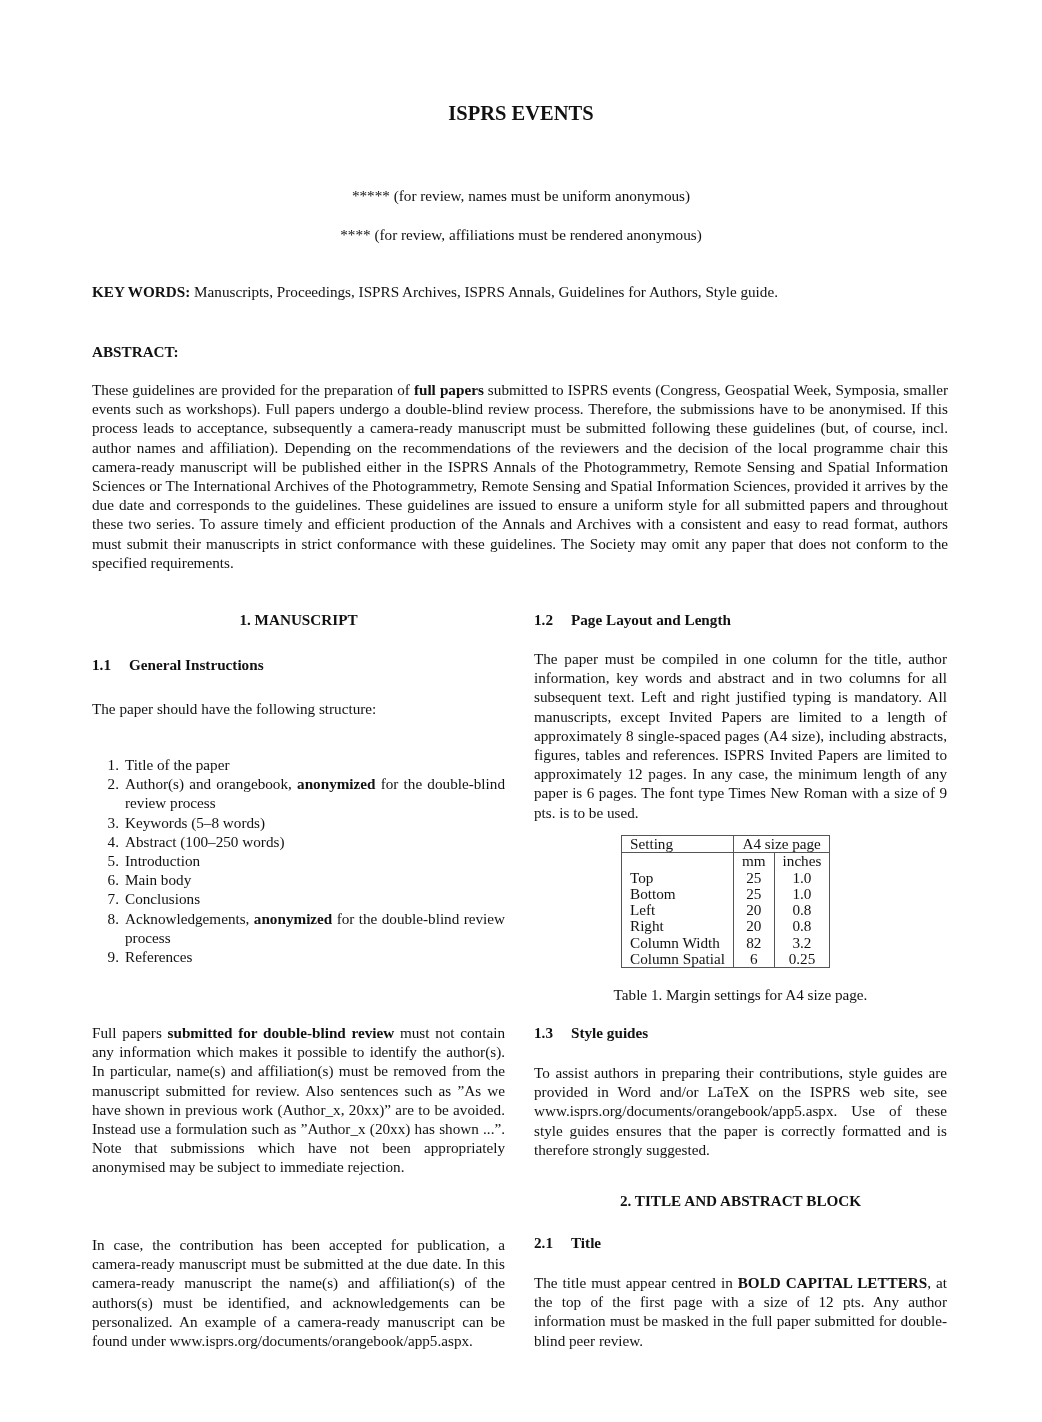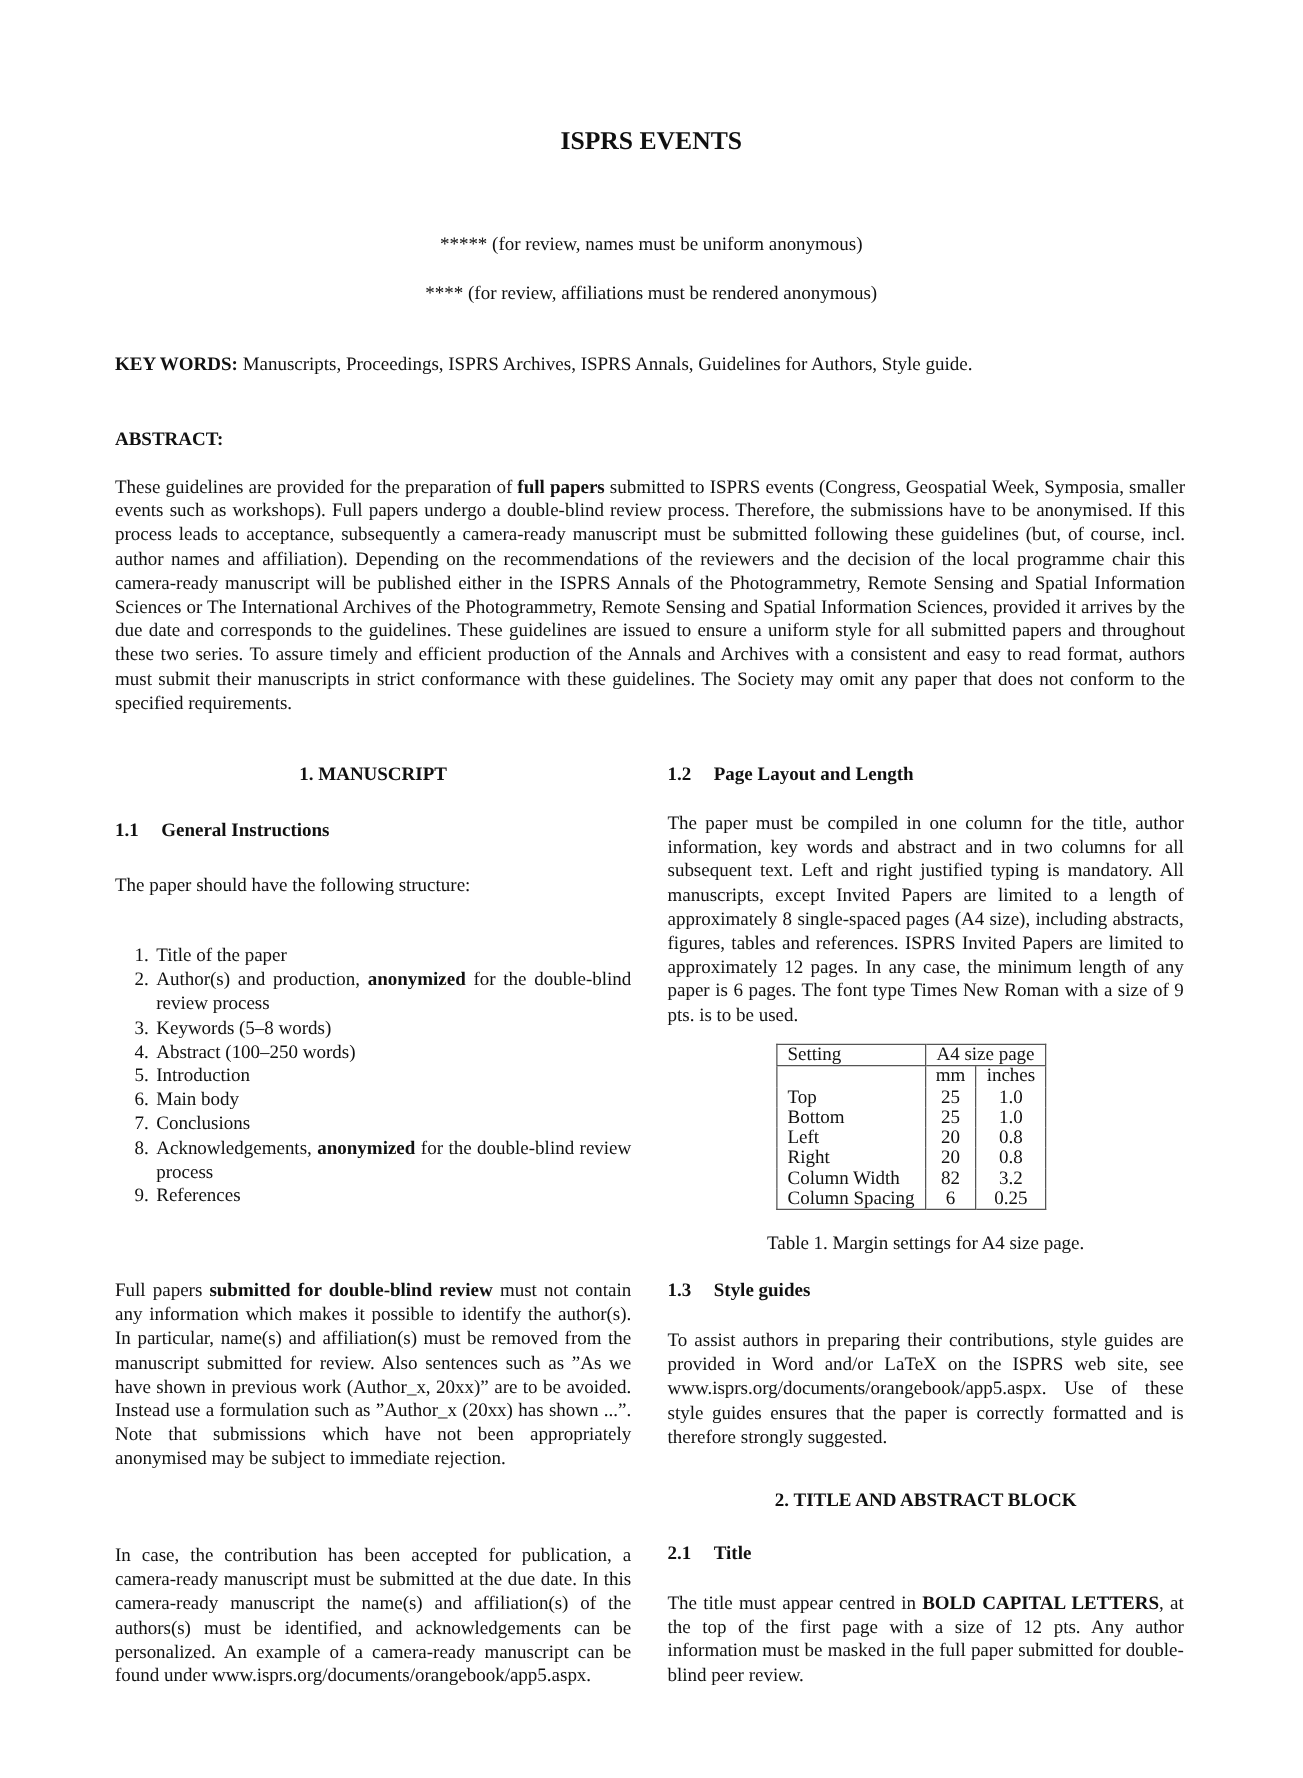--- a/index.html
+++ b/index.html
@@ -54,21 +54,21 @@
 <div class="abs abstract"><span>These guidelines are provided for the preparation of </span><b>full papers</b><span> submitted to ISPRS events (Congress, Geospatial Week, Symposia, smaller events such as workshops).  Full papers undergo a double-blind review process.  Therefore, the submissions have to be anonymised.  If this process leads to acceptance, subsequently a camera-ready manuscript must be submitted following these guidelines (but, of course, incl. author names and affiliation). Depending on the recommendations of the reviewers and the decision of the local programme chair this camera-ready manuscript will be published either in the ISPRS Annals of the Photogrammetry, Remote Sensing and Spatial Information Sciences or The International Archives of the Photogrammetry, Remote Sensing and Spatial Information Sciences, provided it arrives by the due date and corresponds to the guidelines. These guidelines are issued to ensure a uniform style for all submitted papers and throughout these two series.  To assure timely and efficient production of the Annals and Archives with a consistent and easy to read format, authors must submit their manuscripts in strict conformance with these guidelines. The Society may omit any paper that does not conform to the specified requirements.</span></div>
 
 <div class="abs col-l sec-h" style="top:610px;">1.   MANUSCRIPT</div>
 
 <div class="abs col-l sub-h" style="top:655px;"><span class="num">1.1</span><span>General Instructions</span></div>
 
 <p class="abs col-l" style="top:699px;">The paper should have the following structure:</p>
 
 <ol class="abs col-l struct" style="top:755px;">
 <li><span class="n">1.</span><span>Title of the paper</span></li>
-    <li><span class="n">2.</span><span>Author(s) and production, </span><b>anonymized</b><span> for the double-blind review process</span></li>
+    <li><span class="n">2.</span><span>Author(s) and orangebook, </span><b>anonymized</b><span> for the double-blind review process</span></li>
     <li><span class="n">3.</span><span>Keywords (5–8 words)</span></li>
     <li><span class="n">4.</span><span>Abstract (100–250 words)</span></li>
     <li><span class="n">5.</span><span>Introduction</span></li>
     <li><span class="n">6.</span><span>Main body</span></li>
     <li><span class="n">7.</span><span>Conclusions</span></li>
     <li><span class="n">8.</span><span>Acknowledgements, </span><b>anonymized</b><span> for the double-blind review process</span></li>
     <li><span class="n">9.</span><span>References</span></li>
   </ol>
 
 <p class="abs col-l" style="top:1023px;"><span>Full papers </span><b>submitted for double-blind review</b><span> must not contain any information which makes it possible to identify the author(s).  In particular, name(s) and affiliation(s) must be removed from the manuscript submitted for review.  Also sentences such as ”As we have shown in previous work (Author_x, 20xx)” are to be avoided. Instead use a formulation such as ”Author_x (20xx) has shown ...”. Note that submissions which have not been appropriately anonymised may be subject to immediate rejection.</span></p>
@@ -112,21 +112,21 @@
           <td>Right</td>
           <td class="bl c">20</td>
           <td class="bl c">0.8</td>
         </tr>
         <tr>
           <td>Column Width</td>
           <td class="bl c">82</td>
           <td class="bl c">3.2</td>
         </tr>
         <tr>
-          <td>Column Spacing</td>
+          <td>Column Spatial</td>
           <td class="bl c">6</td>
           <td class="bl c">0.25</td>
         </tr>
       </tbody>
   </table>
 </div>
 <div class="abs col-r caption" style="top:985px;">Table 1. Margin settings for A4 size page.</div>
 
 <div class="abs col-r sub-h" style="top:1023px;"><span class="num">1.3</span><span>Style guides</span></div>
 

